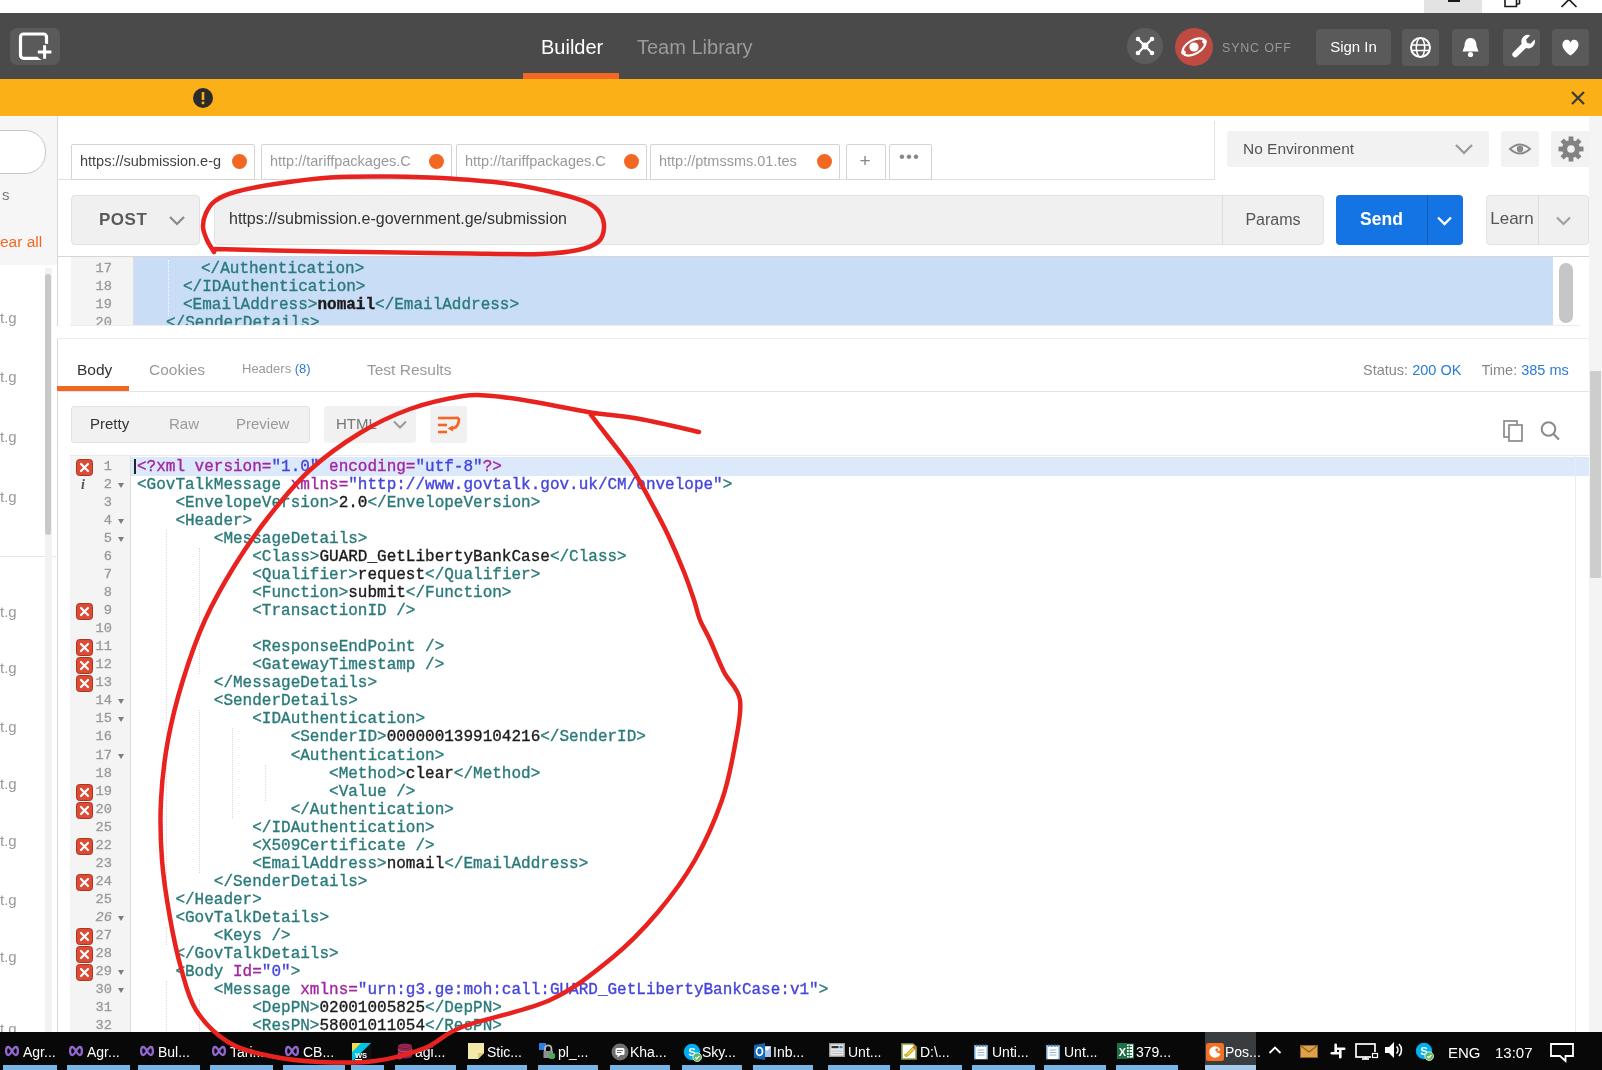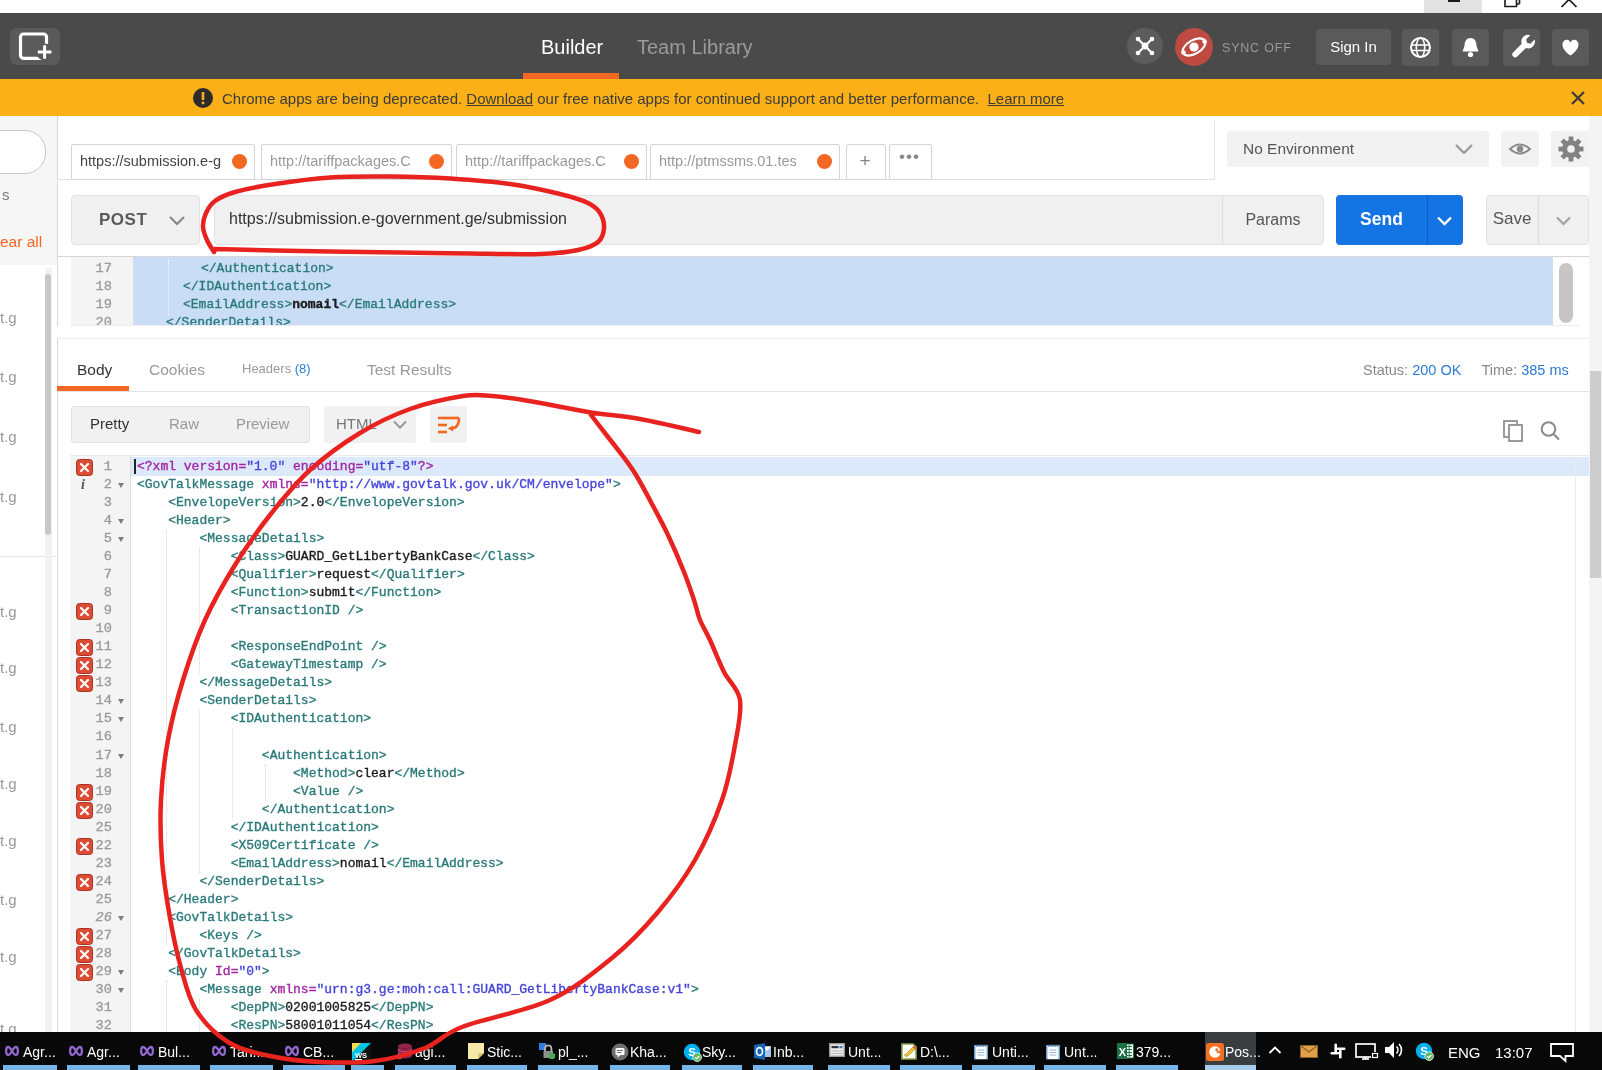--- a/index.html
+++ b/index.html
@@ -1,16 +1,16 @@
 <!DOCTYPE html>
 <html><head><meta charset="utf-8"><title>p</title><style>
 html,body{margin:0;padding:0;}
 #page{position:relative;width:1602px;height:1070px;overflow:hidden;background:#fff;font-family:"Liberation Sans",sans-serif;}
 .a{position:absolute;}
-.cm{position:absolute;font-family:"Liberation Mono",monospace;font-size:13px;line-height:18.06px;white-space:pre;color:#1b1b1b;-webkit-text-stroke:0.35px;}
+.cm{position:absolute;font-family:"Liberation Mono",monospace;font-size:16px;line-height:18.06px;white-space:pre;color:#1b1b1b;-webkit-text-stroke:0.35px;}
 .t{color:#2b7a7a}.p{color:#A226A2}.s{color:#4545DB}
 .gn{position:absolute;width:42px;text-align:right;font-family:"Liberation Mono",monospace;font-size:13.7px;line-height:18.06px;color:#9a9a9a;-webkit-text-stroke:0.3px;}
 .fold{position:absolute;width:0;height:0;border-left:3.8px solid transparent;border-right:3.8px solid transparent;border-top:5px solid #7d7d7d;}
 .guide{position:absolute;width:0;border-left:1px dotted #d8d8d8;}
 </style></head><body>
 <div id="page">
 <div class="a" style="left:0;top:0;width:1602px;height:13px;background:#fff;"></div>
 <div class="a" style="left:1424px;top:0;width:58px;height:13px;background:#e3e3e3;"></div>
 <div class="a" style="left:1448px;top:0;width:12px;height:2px;background:#1a1a1a;"></div>
 <svg class="a" style="left:1500px;top:0;" width="26" height="13" viewBox="0 0 26 13">
@@ -71,21 +71,20 @@
     </svg>
 <svg class="a" style="left:1552px;top:29px;" width="37" height="37" viewBox="0 0 37 37">
       <path d="M18.5 26.5 C8 19.5 9.5 12.5 13.5 11 C16.5 9.9 18.5 12.5 18.5 13.8 C18.5 12.5 20.5 9.9 23.5 11 C27.5 12.5 29 19.5 18.5 26.5 Z" fill="#fff"></path>
     </svg>
 <div class="a" style="left:0;top:79px;width:1602px;height:37px;background:#FBB017;"></div>
 <svg class="a" style="left:192px;top:87px;" width="22" height="22" viewBox="0 0 22 22">
       <circle cx="11" cy="11" r="10" fill="#2b2b2b"></circle>
       <rect x="9.7" y="5" width="2.6" height="8" fill="#FBB017"></rect>
       <rect x="9.7" y="14.6" width="2.6" height="2.6" fill="#FBB017"></rect>
     </svg>
-<div class="a" style="left:222px;top:90px;font-size:15px;color:#3b3b3b;">Chrome apps are being deprecated. <span style="text-decoration:underline;">Download</span> our free native apps for continued support and better performance.&nbsp; <span style="text-decoration:underline;">Learn more</span></div>
 <svg class="a" style="left:1570px;top:90px;" width="16" height="16" viewBox="0 0 16 16">
       <path d="M2 2 L14 14 M14 2 L2 14" stroke="#3b3b3b" stroke-width="2.2"></path>
     </svg>
 <div class="a" style="left:0;top:116px;width:57px;height:916px;background:#fff;border-right:1px solid #d8d8d8;"></div>
 <div class="a" style="left:0;top:116px;width:57px;height:149px;background:#f6f6f6;"></div>
 <div class="a" style="left:-22px;top:130px;width:66px;height:42px;background:#fff;border:1px solid #c8c8c8;border-radius:21px;"></div>
 <div class="a" style="left:2px;top:186px;font-size:15px;color:#777;">s</div>
 <div class="a" style="left:0px;top:233px;font-size:15.5px;color:#F26722;">ear all</div>
 <div class="a" style="left:0;top:556px;width:56px;height:1px;background:#e6e6e6;"></div>
 <div class="a" style="left:0px;top:309px;font-size:15px;color:#9a9a9a;">t.g</div>
@@ -154,21 +153,21 @@
 <div class="a" style="left:229px;top:210px;font-size:16px;color:#333;">https://submission.e-government.ge/submission</div>
 <div class="a" style="left:1222px;top:195px;width:1px;height:50px;background:#ddd;"></div>
 <div class="a" style="left:1222px;top:211px;width:102px;text-align:center;font-size:16px;color:#555;">Params</div>
 <div class="a" style="left:1336px;top:195px;width:127px;height:50px;background:#1574E3;border-radius:4px;"></div>
 <div class="a" style="left:1427px;top:195px;width:1px;height:50px;background:rgba(0,0,0,0.18);"></div>
 <div class="a" style="left:1336px;top:209px;width:91px;text-align:center;font-size:17.5px;font-weight:bold;color:#fff;">Send</div>
 <svg class="a" style="left:1434px;top:215px;" width="21" height="13" viewBox="0 0 21 13">
       <path d="M4 2.5 L10.5 9 L17 2.5" fill="none" stroke="#fff" stroke-width="2.3"></path>
     </svg>
 <div class="a" style="left:1486px;top:195px;width:103px;height:50px;background:#f0f0f0;border:1px solid #e2e2e2;border-radius:4px;box-sizing:border-box;"></div>
-<div class="a" style="left:1486px;top:209px;width:52px;text-align:center;font-size:17px;color:#555;">Save</div>
+<div class="a" style="left:1486px;top:209px;width:52px;text-align:center;font-size:17px;color:#555;">Learn</div>
 <div class="a" style="left:1538px;top:195px;width:1px;height:50px;background:#ddd;"></div>
 <svg class="a" style="left:1553px;top:215px;" width="21" height="13" viewBox="0 0 21 13">
       <path d="M4 2.5 L10.5 9 L17 2.5" fill="none" stroke="#a0a0a0" stroke-width="2.2"></path>
     </svg>
 <div class="a" style="left:57px;top:256px;width:1545px;height:1px;background:#d6d6d6;"></div>
 <div class="a" style="left:71px;top:257px;width:63px;height:69px;background:#f4f4f4;border-right:1px solid #ddd;box-sizing:border-box;"></div>
 <div class="a" style="left:134px;top:257px;width:1419px;height:68px;background:#C9DEF6;"></div>
 <div class="gn" style="left:70px;top:260px;">17</div>
 <div class="cm" style="left:201px;top:260px;"><span class="t">&lt;/Authentication&gt;</span></div>
 <div class="gn" style="left:70px;top:278px;">18</div>
@@ -270,20 +269,21 @@
       <rect x="0.5" y="0.5" width="16" height="16" rx="3" fill="#DD4B35" stroke="#A93524"></rect>
       <path d="M5 5 L12 12 M12 5 L5 12" stroke="#fff" stroke-width="2.2" stroke-linecap="round"></path>
     </svg>
 <div class="gn" style="left:70px;top:692.3px;">14</div>
 <div class="cm" style="left:137px;top:692.3px;">        <span class="t">&lt;SenderDetails&gt;</span></div>
 <div class="fold" style="left:118px;top:699.3px;"></div>
 <div class="gn" style="left:70px;top:710.3px;">15</div>
 <div class="cm" style="left:137px;top:710.3px;">            <span class="t">&lt;IDAuthentication&gt;</span></div>
 <div class="fold" style="left:118px;top:717.3px;"></div>
 <div class="gn" style="left:70px;top:728.4px;">16</div>
+<div class="cm" style="left:137px;top:728.4px;">                <span class="t">&lt;SenderID&gt;</span>0000001399104216<span class="t">&lt;/SenderID&gt;</span></div>
 <div class="gn" style="left:70px;top:746.5px;">17</div>
 <div class="cm" style="left:137px;top:746.5px;">                <span class="t">&lt;Authentication&gt;</span></div>
 <div class="fold" style="left:118px;top:753.5px;"></div>
 <div class="gn" style="left:70px;top:764.5px;">18</div>
 <div class="cm" style="left:137px;top:764.5px;">                    <span class="t">&lt;Method&gt;</span>clear<span class="t">&lt;/Method&gt;</span></div>
 <div class="gn" style="left:70px;top:782.6px;">19</div>
 <div class="cm" style="left:137px;top:782.6px;">                    <span class="t">&lt;Value /&gt;</span></div>
 <svg class="a" style="left:75.5px;top:783.6px;" width="17" height="17" viewBox="0 0 17 17">
       <rect x="0.5" y="0.5" width="16" height="16" rx="3" fill="#DD4B35" stroke="#A93524"></rect>
       <path d="M5 5 L12 12 M12 5 L5 12" stroke="#fff" stroke-width="2.2" stroke-linecap="round"></path>

